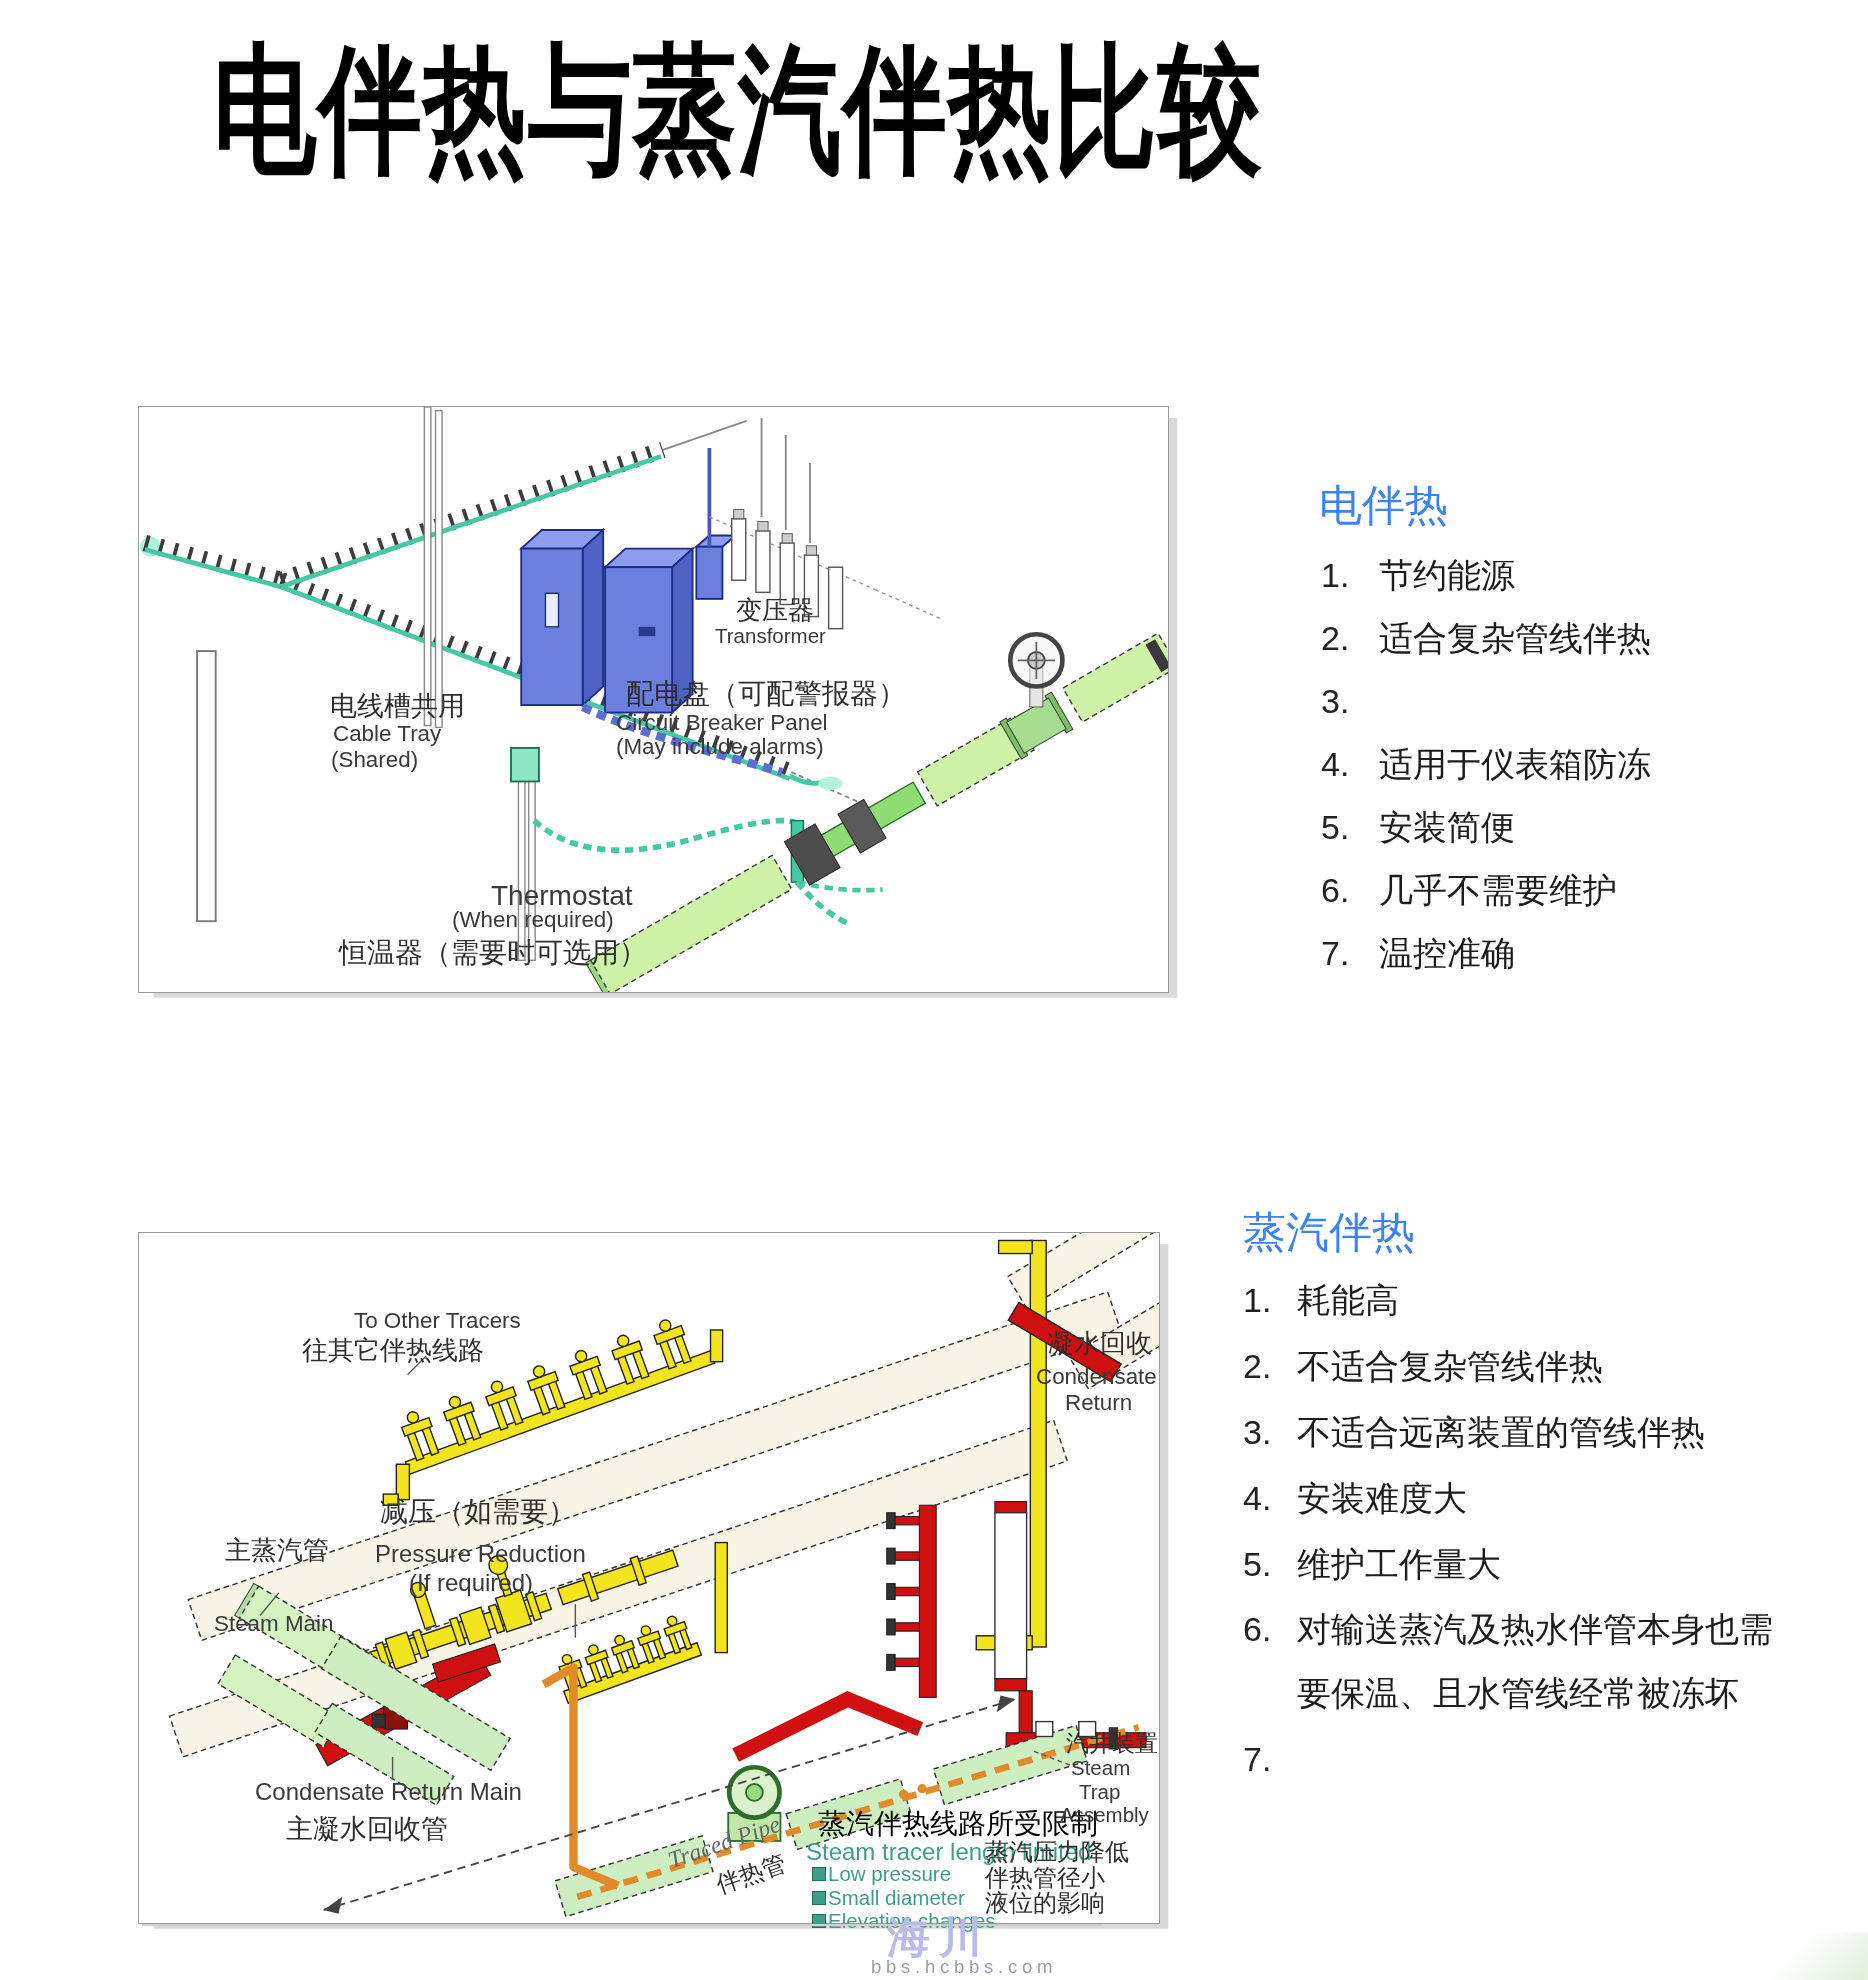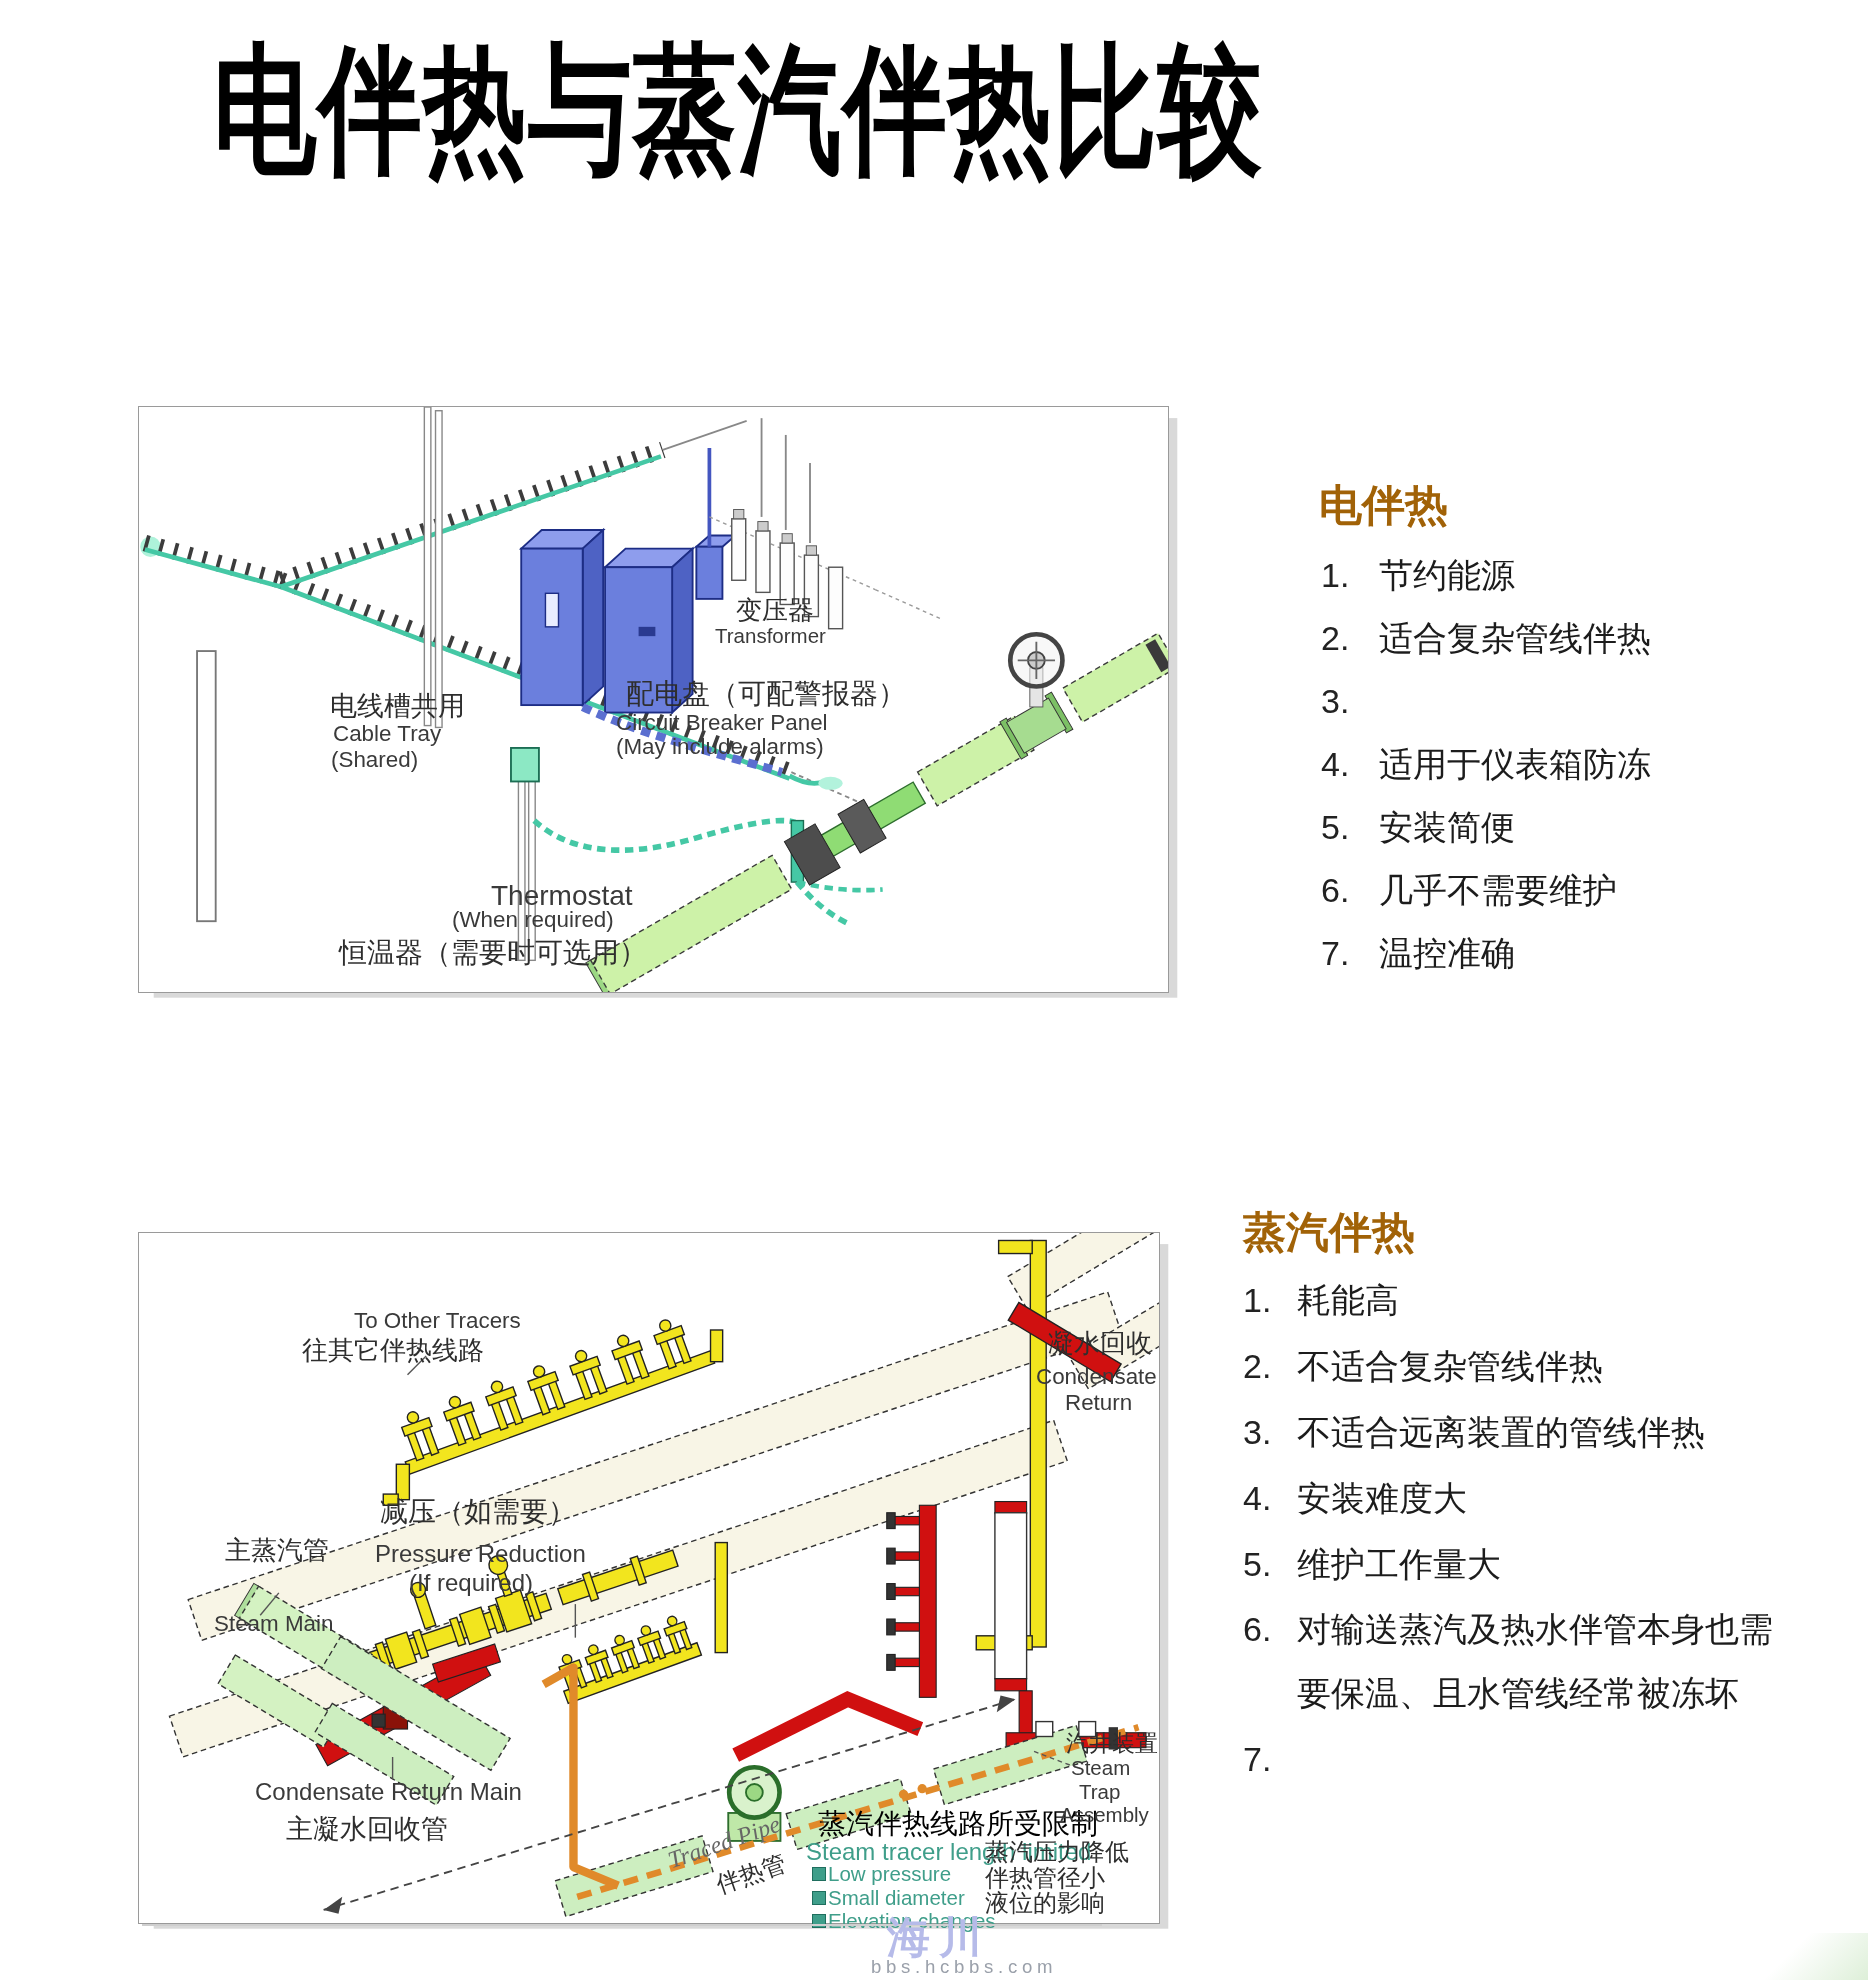--- a/index.html
+++ b/index.html
@@ -16,21 +16,21 @@
   .panel-bottom{left:138px;top:1232px;width:1020px;height:690px;}
   .panel svg{position:absolute;left:0;top:0;}
   
   .dlabel{position:absolute;line-height:1.05;white-space:nowrap;color:#3a3a3a;}
   .dlabel.cjk{color:#2e2e2e;}
   .dlabel.teal{color:#3f9e8a;}
   .dlabel.italic{font-family:"Liberation Serif",serif;font-style:italic;color:#666;}
   .bullet-row{position:absolute;display:flex;align-items:center;gap:2px;}
   .bullet-sq{width:12px;height:12px;background:#3f9e8a;border:0.9px solid #1f6e5e;flex:none;}
   
-  .list-heading{position:absolute;font-size:43px;font-weight:bold;color:#a16207;}
+  .list-heading{position:absolute;font-size:43px;font-weight:normal;color:#3b82f6;}
   .list-rows{position:absolute;}
   .list-row{display:flex;align-items:flex-start;}
   .elec .list-row{line-height:63px;}
   .steam .list-row{line-height:64px;margin-bottom:1.9px;}
   .list-row .num{flex:none;font-size:34px;color:#222;}
   .elec .num{width:58px;}
   .steam .num{width:54px;}
   .list-row .txt{font-size:34px;color:#1c1c1c;}
   .steam .txt{width:508px;white-space:normal;}
   

